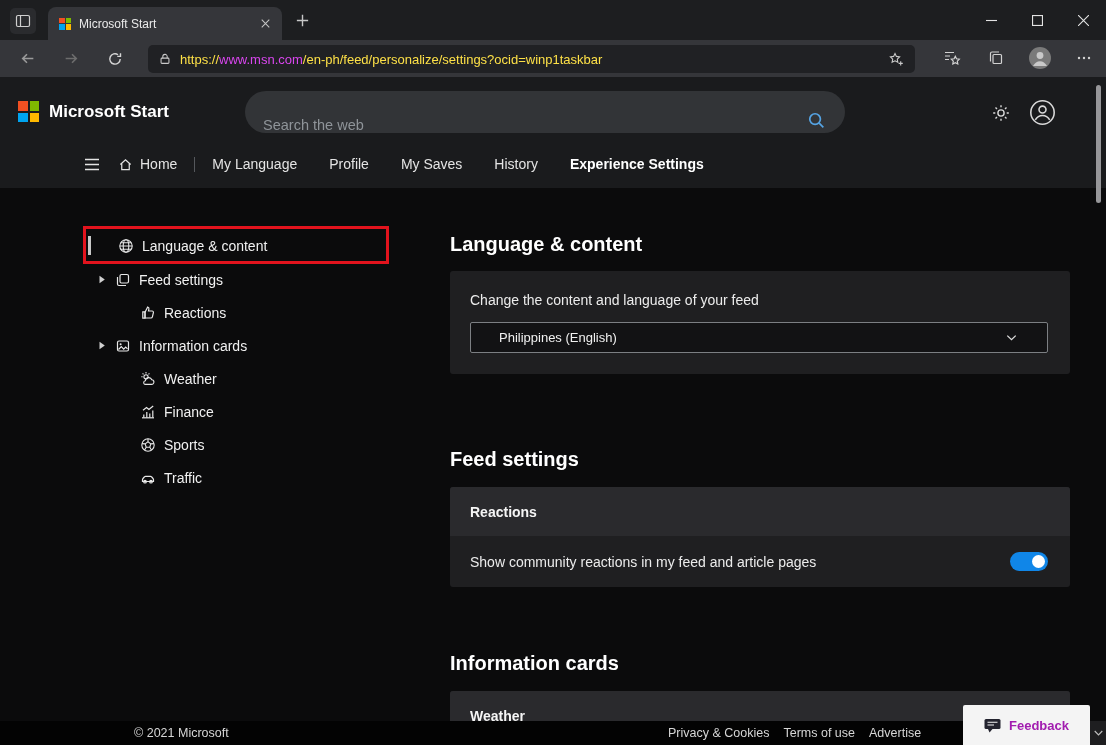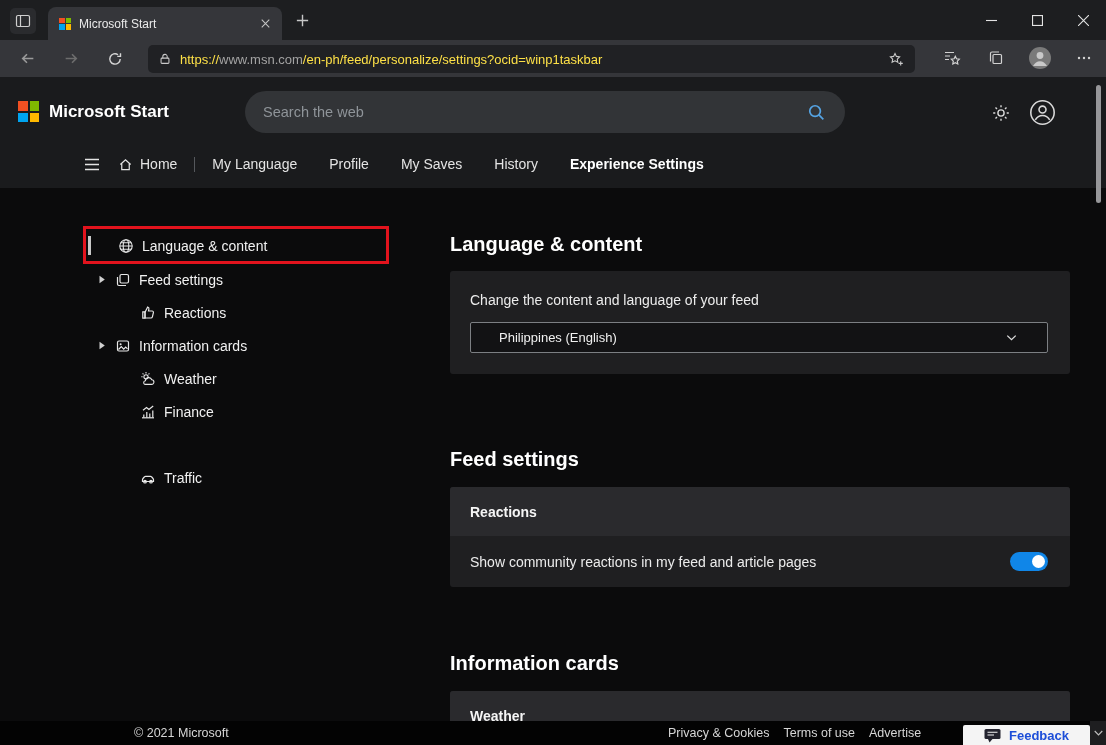--- a/index.html
+++ b/index.html
@@ -31,32 +31,32 @@
 
   
   .navbar { position:absolute; top:40px; left:0; width:1106px; height:37px; background:#35363a;
     display:flex; align-items:center; padding-left:12px; gap:14px; }
   .nav-btn { width:30px; height:30px; display:flex; align-items:center; justify-content:center; border-radius:4px; flex:0 0 auto; }
   .back { color:#9a9a9a; } .forward { color:#6d6d6d; } .refresh { color:#d6d6d6; }
   .addressbar { position:absolute; left:148px; top:5px; width:767px; height:28px; background:#202124;
     border-radius:5px; display:flex; align-items:center; padding:0 8px 0 10px; gap:8px; }
   .lock { color:#c9c9c9; flex:0 0 auto; }
   .url { font-size:13px; white-space:nowrap; overflow:hidden; flex:1; }
-  .url .dim { color:#fde047; } .url .host { color:#a3a3a3; }
+  .url .dim { color:#fde047; } .url .host { color:#d946ef; }
   .addr-icon { color:#c9c9c9; flex:0 0 auto; width:22px; height:22px; display:flex; align-items:center; justify-content:center; }
   .navbar-right { position:absolute; right:8px; top:4px; display:flex; gap:16px; }
   .navbar-right .nav-btn { width:28px; height:28px; color:#d2d2d2; }
 
   
   .page { position:absolute; top:77px; left:0; width:1106px; height:668px; background:#0b0b0c; }
   .msn-header { position:absolute; top:0; left:0; width:1106px; height:111px; background:#1a1b1d; }
   .brand { position:absolute; left:18px; top:24px; display:flex; align-items:center; gap:10px; }
   .brand-name { font-size:17px; font-weight:700; color:#fff; }
   .msn-search { position:absolute; left:245px; top:14px; width:600px; height:42px; background:#323437;
-    border-radius:21px; display:flex; align-items:center; padding:0 16px 0 18px; }
+    border-radius:21px; display:flex; align-items:flex-end; padding:0 16px 0 18px; }
   .msn-search input { flex:1; background:transparent; border:none; outline:none; color:#e8e8e8; font-size:14.5px; }
   .msn-search input::placeholder { color:#8f9499; }
   .search-btn { color:var(--search-icon-blue,#55a4e4); width:26px; height:26px; display:flex; align-items:center; justify-content:center; }
   .header-icons { position:absolute; right:50px; top:22px; display:flex; gap:18px; align-items:center; color:#d9d9d9; }
   .icon-btn { display:flex; align-items:center; justify-content:center; }
 
   .msn-nav { position:absolute; left:84px; top:63px; height:48px; display:flex; align-items:center;
     font-size:14px; color:#e4e4e4; }
   .msn-nav .hamburger { color:#e4e4e4; margin-right:18px; }
   .msn-nav a { color:#e4e4e4; text-decoration:none; display:flex; align-items:center; gap:7px; }
@@ -92,23 +92,23 @@
   .card-body-row .grow { flex:1; }
   .toggle { width:38px; height:19px; border-radius:10px; background:var(--accent-blue,#1086e8); position:relative; flex:0 0 auto; }
   .toggle .knob { position:absolute; right:3px; top:3px; width:13px; height:13px; border-radius:50%; background:#fff; }
 
   
   .footer { position:absolute; left:0; top:644px; width:1106px; height:24px; background:#030303;
     display:flex; align-items:center; font-size:12.5px; color:#d6d6d6; z-index:6; }
   .copyright { position:absolute; left:134px; }
   .footer-links { position:absolute; left:632px; display:flex; gap:14px;margin-left:36px; }
   .footer-links a { color:#d6d6d6; text-decoration:none; }
-  .feedback-btn { position:absolute; right:16px; bottom:0; width:127px; height:20px; background:#f4f4f4;
+  .feedback-btn { position:absolute; right:16px; bottom:0; width:127px; height:40px; background:#f4f4f4;
     border-radius:2px 2px 0 0; display:flex; align-items:center; justify-content:center; gap:8px;
-    font-size:13px; font-weight:700; color:#1d4ed8; z-index:7;margin-left:18px; }
+    font-size:13px; font-weight:700; color:#a21caf; z-index:7;margin-left:18px; }
 
   
   .scrollbar { position:absolute; right:0; top:0; width:16px; height:668px; z-index:8; }
   .sb-thumb { position:absolute; right:5px; top:8px; width:5px; height:118px; background:#97979a; border-radius:2.5px; }
   .sb-down { position:absolute; right:0; bottom:0; width:16px; height:24px; background:#1e1e20;
     display:flex; align-items:center; justify-content:center; color:#bdbdbd; }
 </style>
 </head>
 <body>
 
@@ -381,20 +381,31 @@
           <g fill="none" stroke="currentColor" stroke-width="1.2">
         <path d="M2 13.8h12"></path>
         <path d="M3.8 13.5v-3 M6.8 13.5V8 M9.8 13.5V9.5 M12.8 13.5v-7"></path>
         <path d="M3 6.2 6.5 3.6l2.4 1.9L13.2 2"></path>
           </g>
         </svg>
     </span>
     <span class="s-label">Finance</span>
   </div>
 
+  <div class="side-row" style="top:351px;">
+    <span class="s-icon i-child">
+      <svg width="16" height="16" viewBox="0 0 16 16">
+          <g fill="none" stroke="currentColor" stroke-width="1.1">
+        <circle cx="8" cy="8" r="6.2"></circle>
+        <path d="M8 1.8v3 M8 4.8 5.2 6.9l1 3.3h3.6l1-3.3z M1.9 6.6l3.3.3 M14.1 6.6l-3.3.3 M4.4 13.2l1.8-3 M11.6 13.2l-1.8-3"></path>
+          </g>
+        </svg>
+    </span>
+    <span class="s-label">Sports</span>
+  </div>
 
   <div class="side-row" style="top:384px;">
     <span class="s-icon i-child">
       <svg width="16" height="16" viewBox="0 0 16 16">
           <g fill="none" stroke="currentColor" stroke-width="1.2">
         <path d="M2.5 11.5V9.8c0-.5.2-1 .5-1.3L4.3 7c.3-.4.8-.6 1.3-.6h4.8c.5 0 1 .2 1.3.6l1.3 1.5c.3.3.5.8.5 1.3v1.7z"></path>
         <circle cx="5" cy="11.7" r="1.3"></circle>
             <circle cx="11" cy="11.7" r="1.3"></circle>
           </g>
         </svg>

